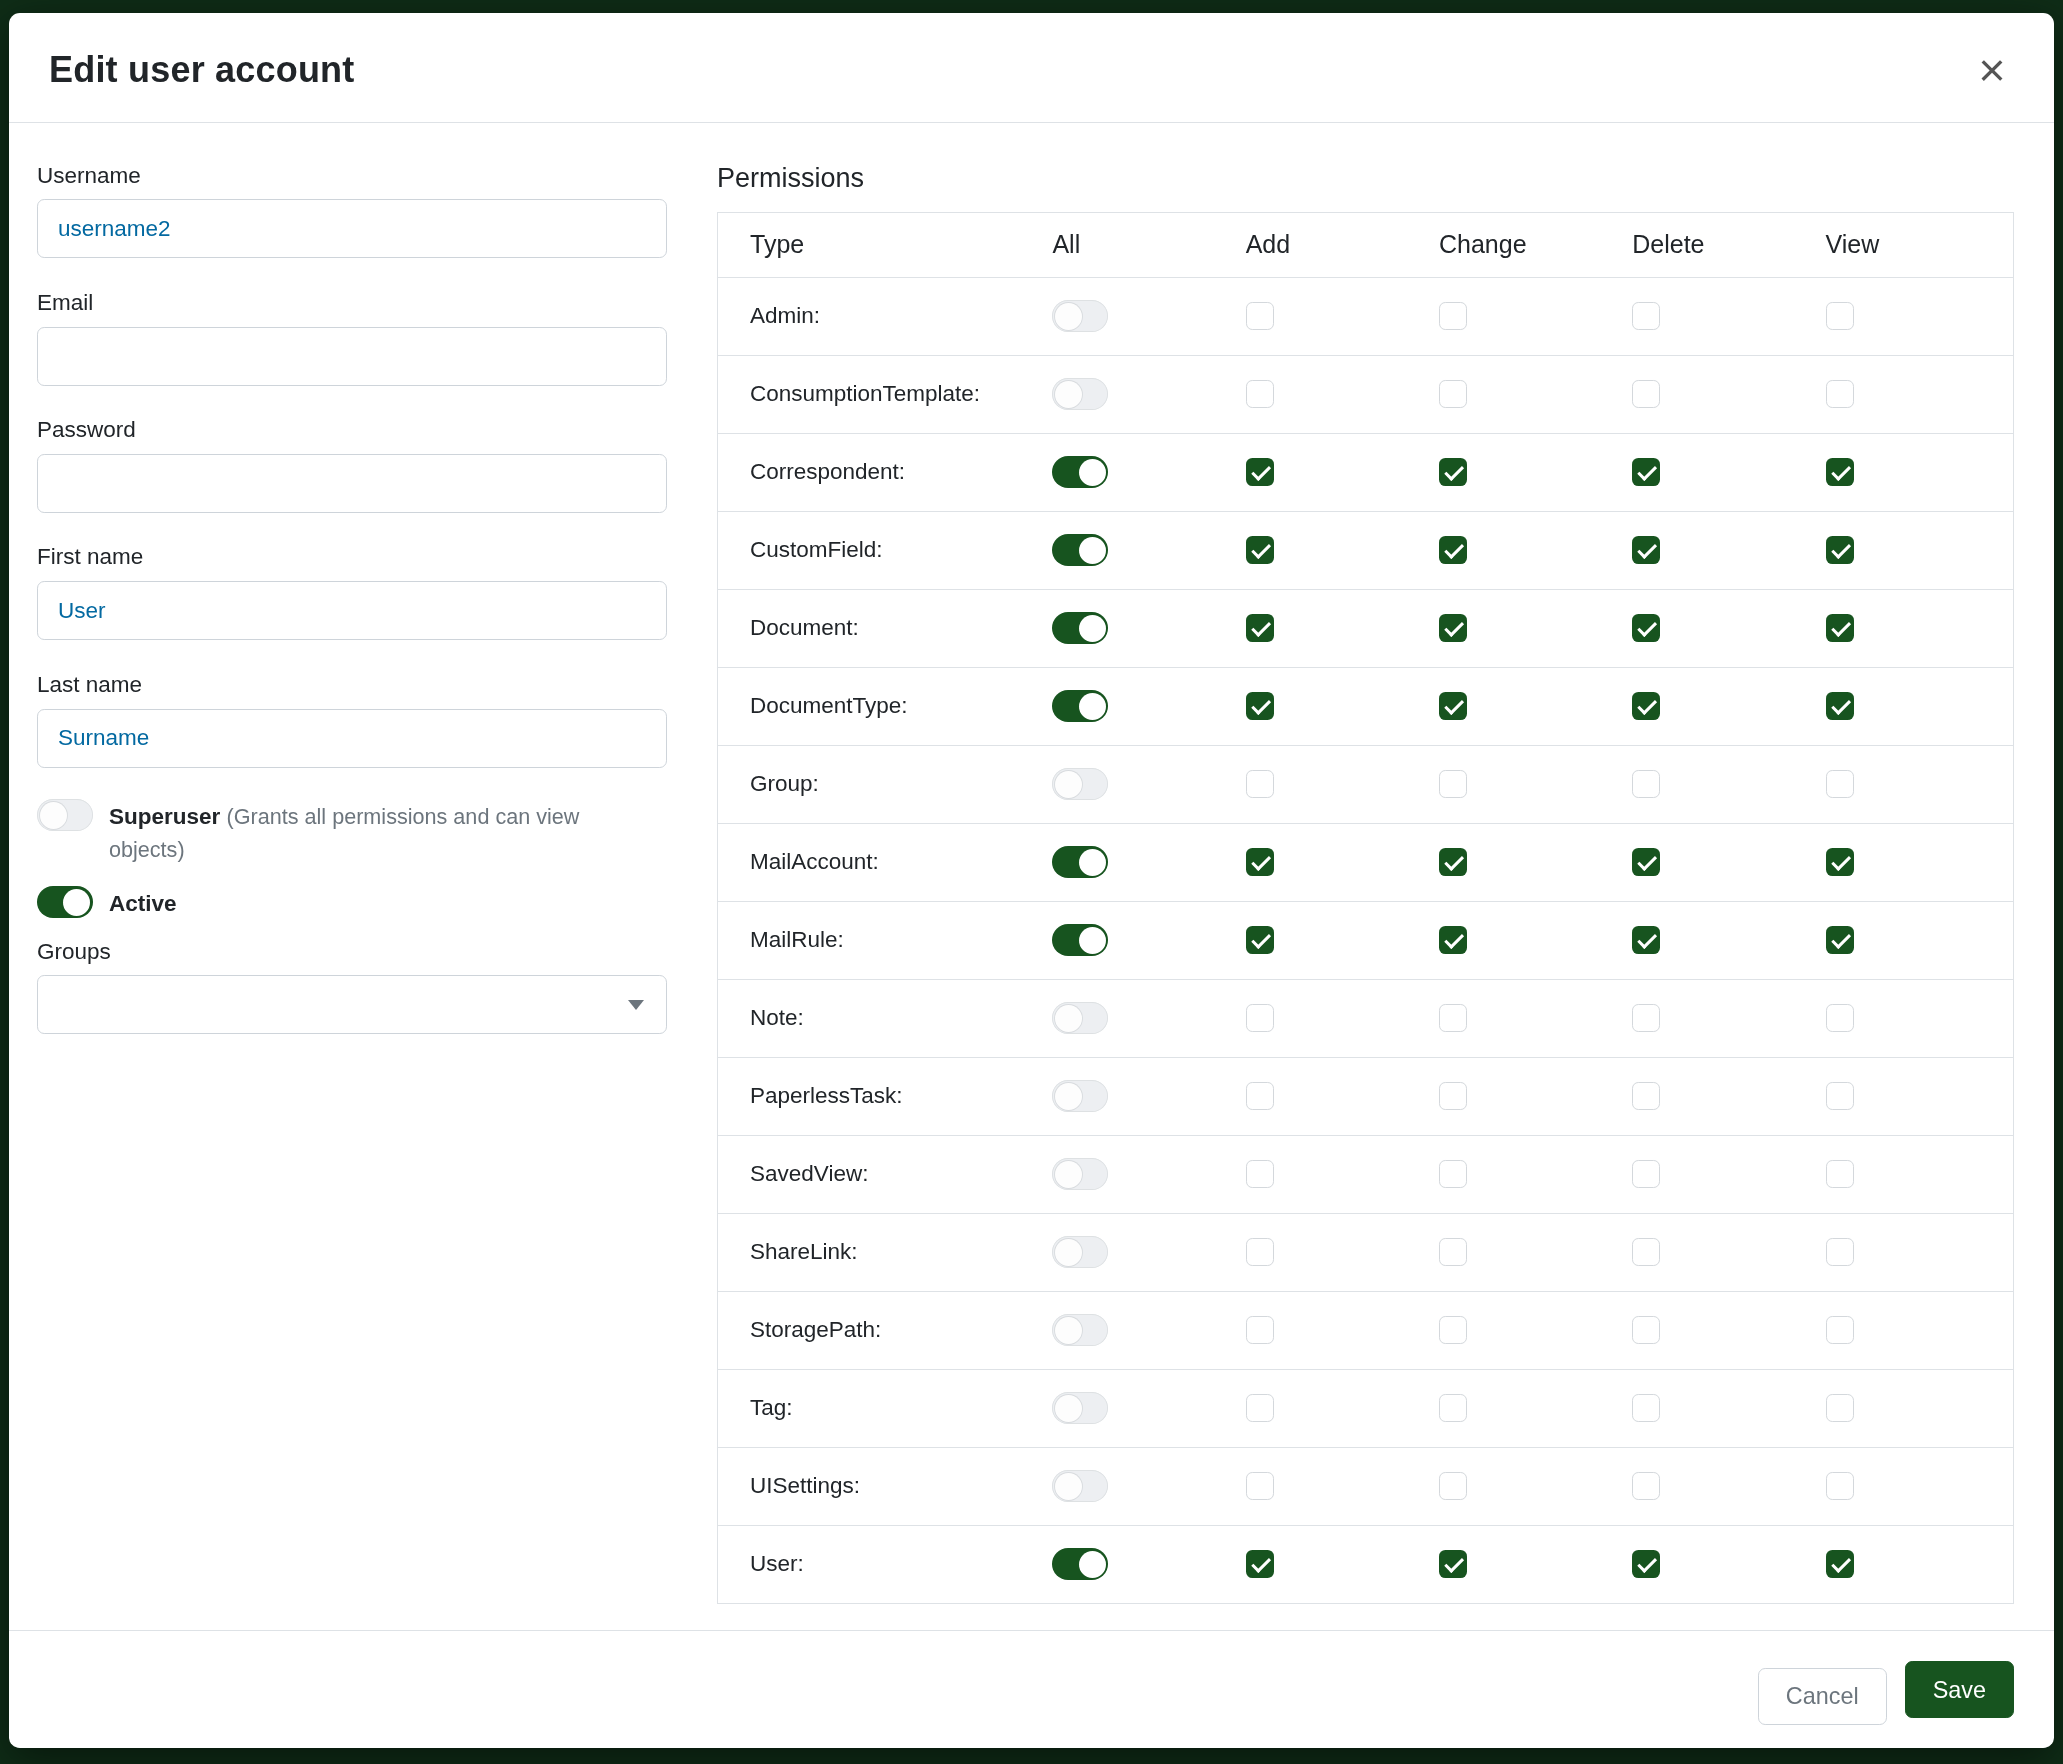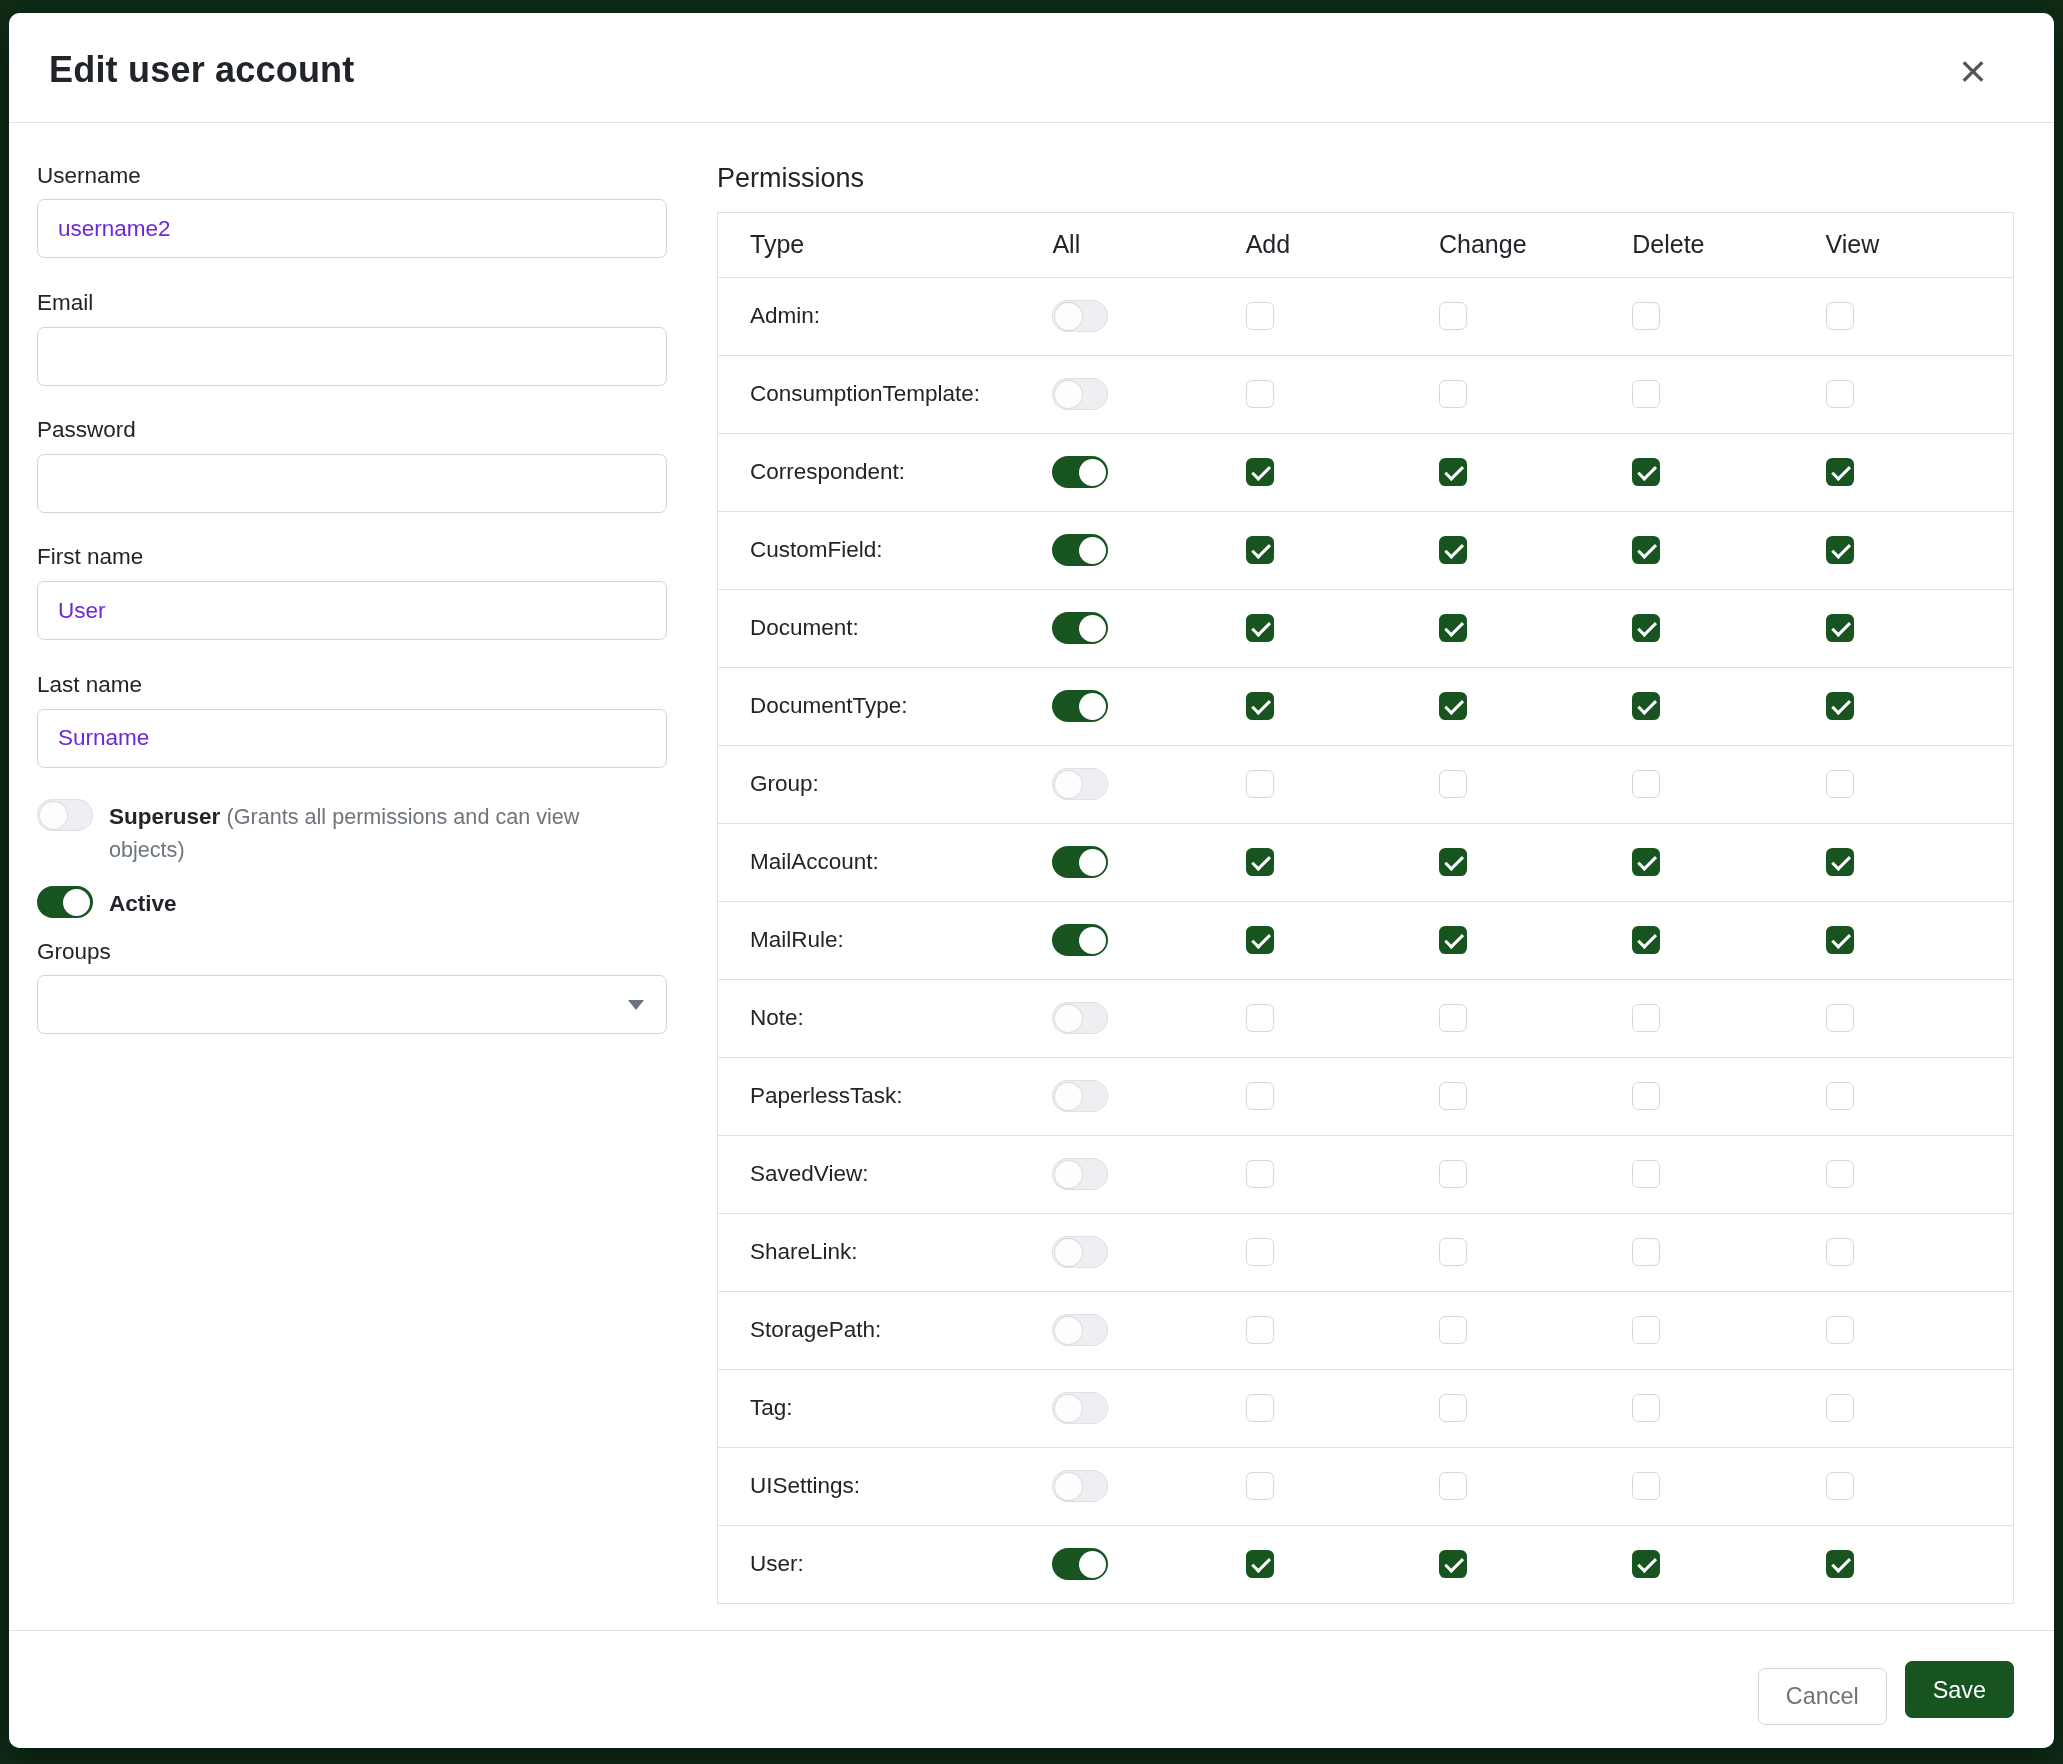--- a/index.html
+++ b/index.html
@@ -16,23 +16,23 @@
     left: 9px; right: 9px; top: 12.6px; bottom: 16px;
     background: #ffffff;
     border-radius: 10.8px;
     box-shadow: 0 10.8px 43px rgba(0,0,0,.5);
     display: flex;
     flex-direction: column;
   }
   
   .modal-header {
     display: flex;
-    align-items: flex-end;
+    align-items: center;
     justify-content: space-between;
-    padding: 36px 60px 31px 40px;
+    padding: 36px 41px 31px 40px;
     border-bottom: 0.9px solid #dee2e6;
     flex: 0 0 auto;
   }
   .modal-title { font-size: 36px; font-weight: 700; color: #212529; letter-spacing: 0.2px; }
   .btn-close {
     background: none; border: none; cursor: pointer;
     font-size: 47px; line-height: 32px; color: #555;
     font-weight: 300; padding: 3.6px 7.2px;
   }
   
@@ -45,21 +45,21 @@
     justify-content: flex-end;
   }
   .form-col { width: 630px; flex: 0 0 auto; }
   .perm-col { flex: 1 1 auto; min-width: 0; }
 
   .field-group { margin-bottom: 31.5px; }
   .field-label { display: block; font-size: 22.5px; margin-bottom: 10.8px; color: #212529; }
   .text-input {
     width: 100%; height: 59px;
     border: 0.9px solid #ced4da; border-radius: 7.2px;
-    font-size: 22.5px; font-family: inherit; color: #6d28d9;
+    font-size: 22.5px; font-family: inherit; color: #0369a1;
     padding: 0 20px; outline: none; background: #fff;
   }
   .select-wrap { position: relative; }
   .select-caret {
     position: absolute; right: 23.4px; top: 25px;
     width: 0; height: 0;
     border-left: 8px solid transparent;
     border-right: 8px solid transparent;
     border-top: 10px solid #6c757d;
     pointer-events: none;

